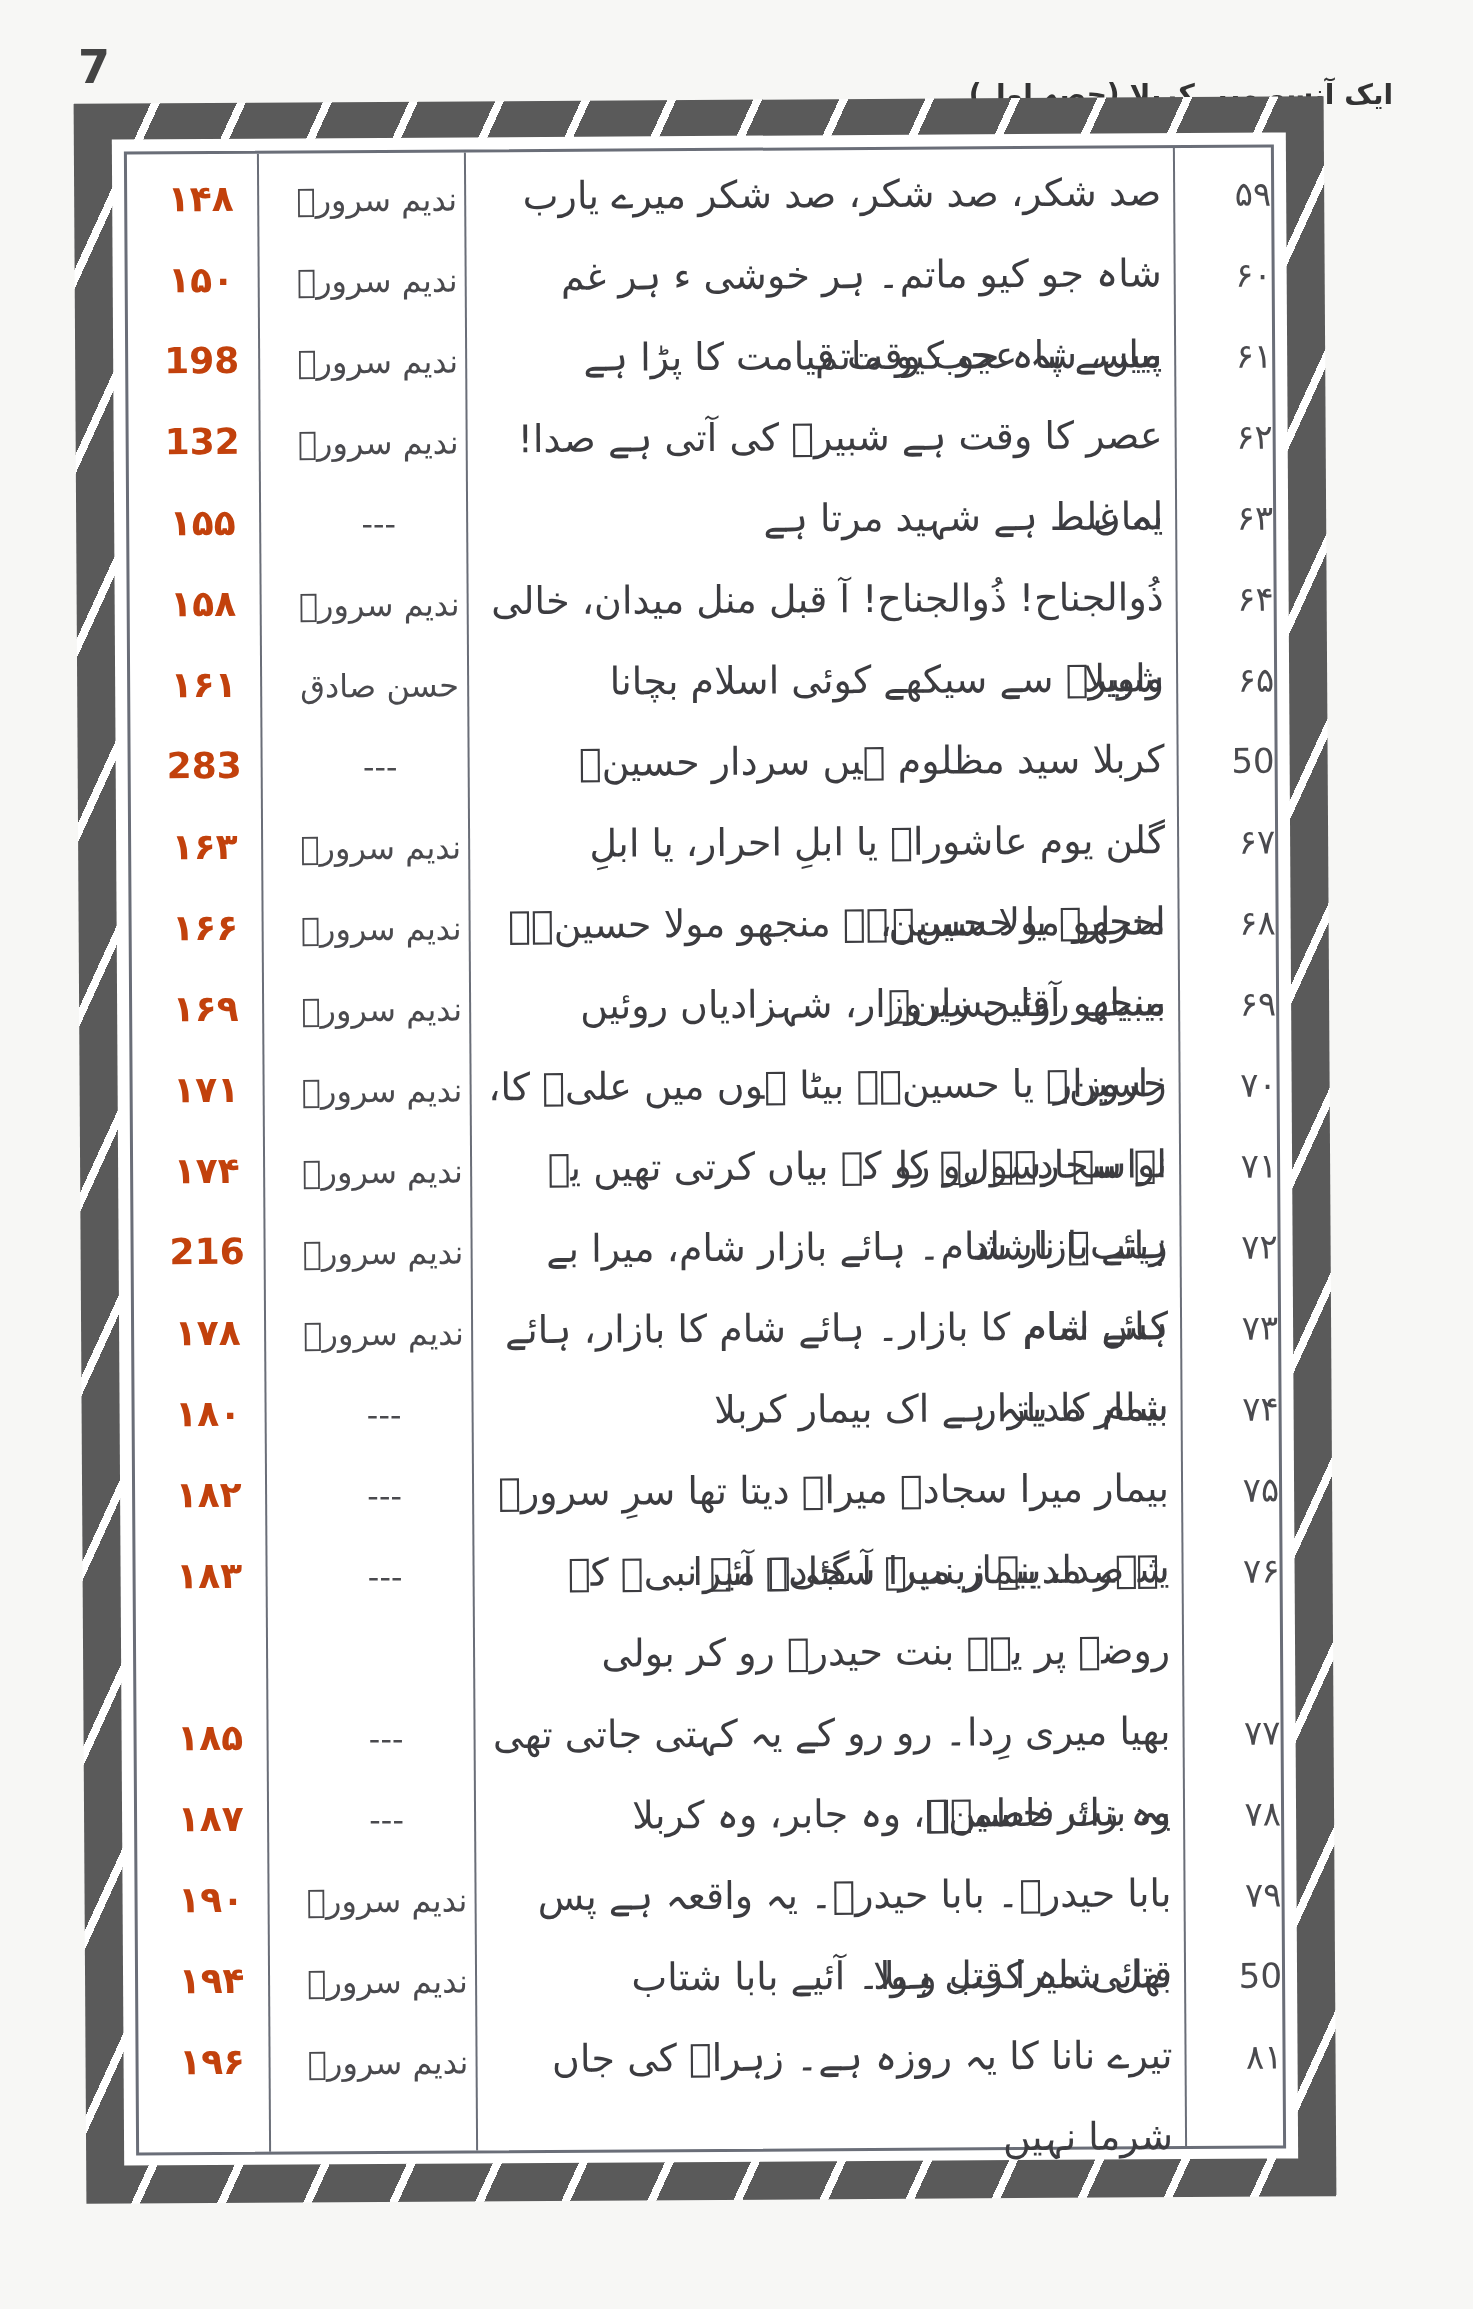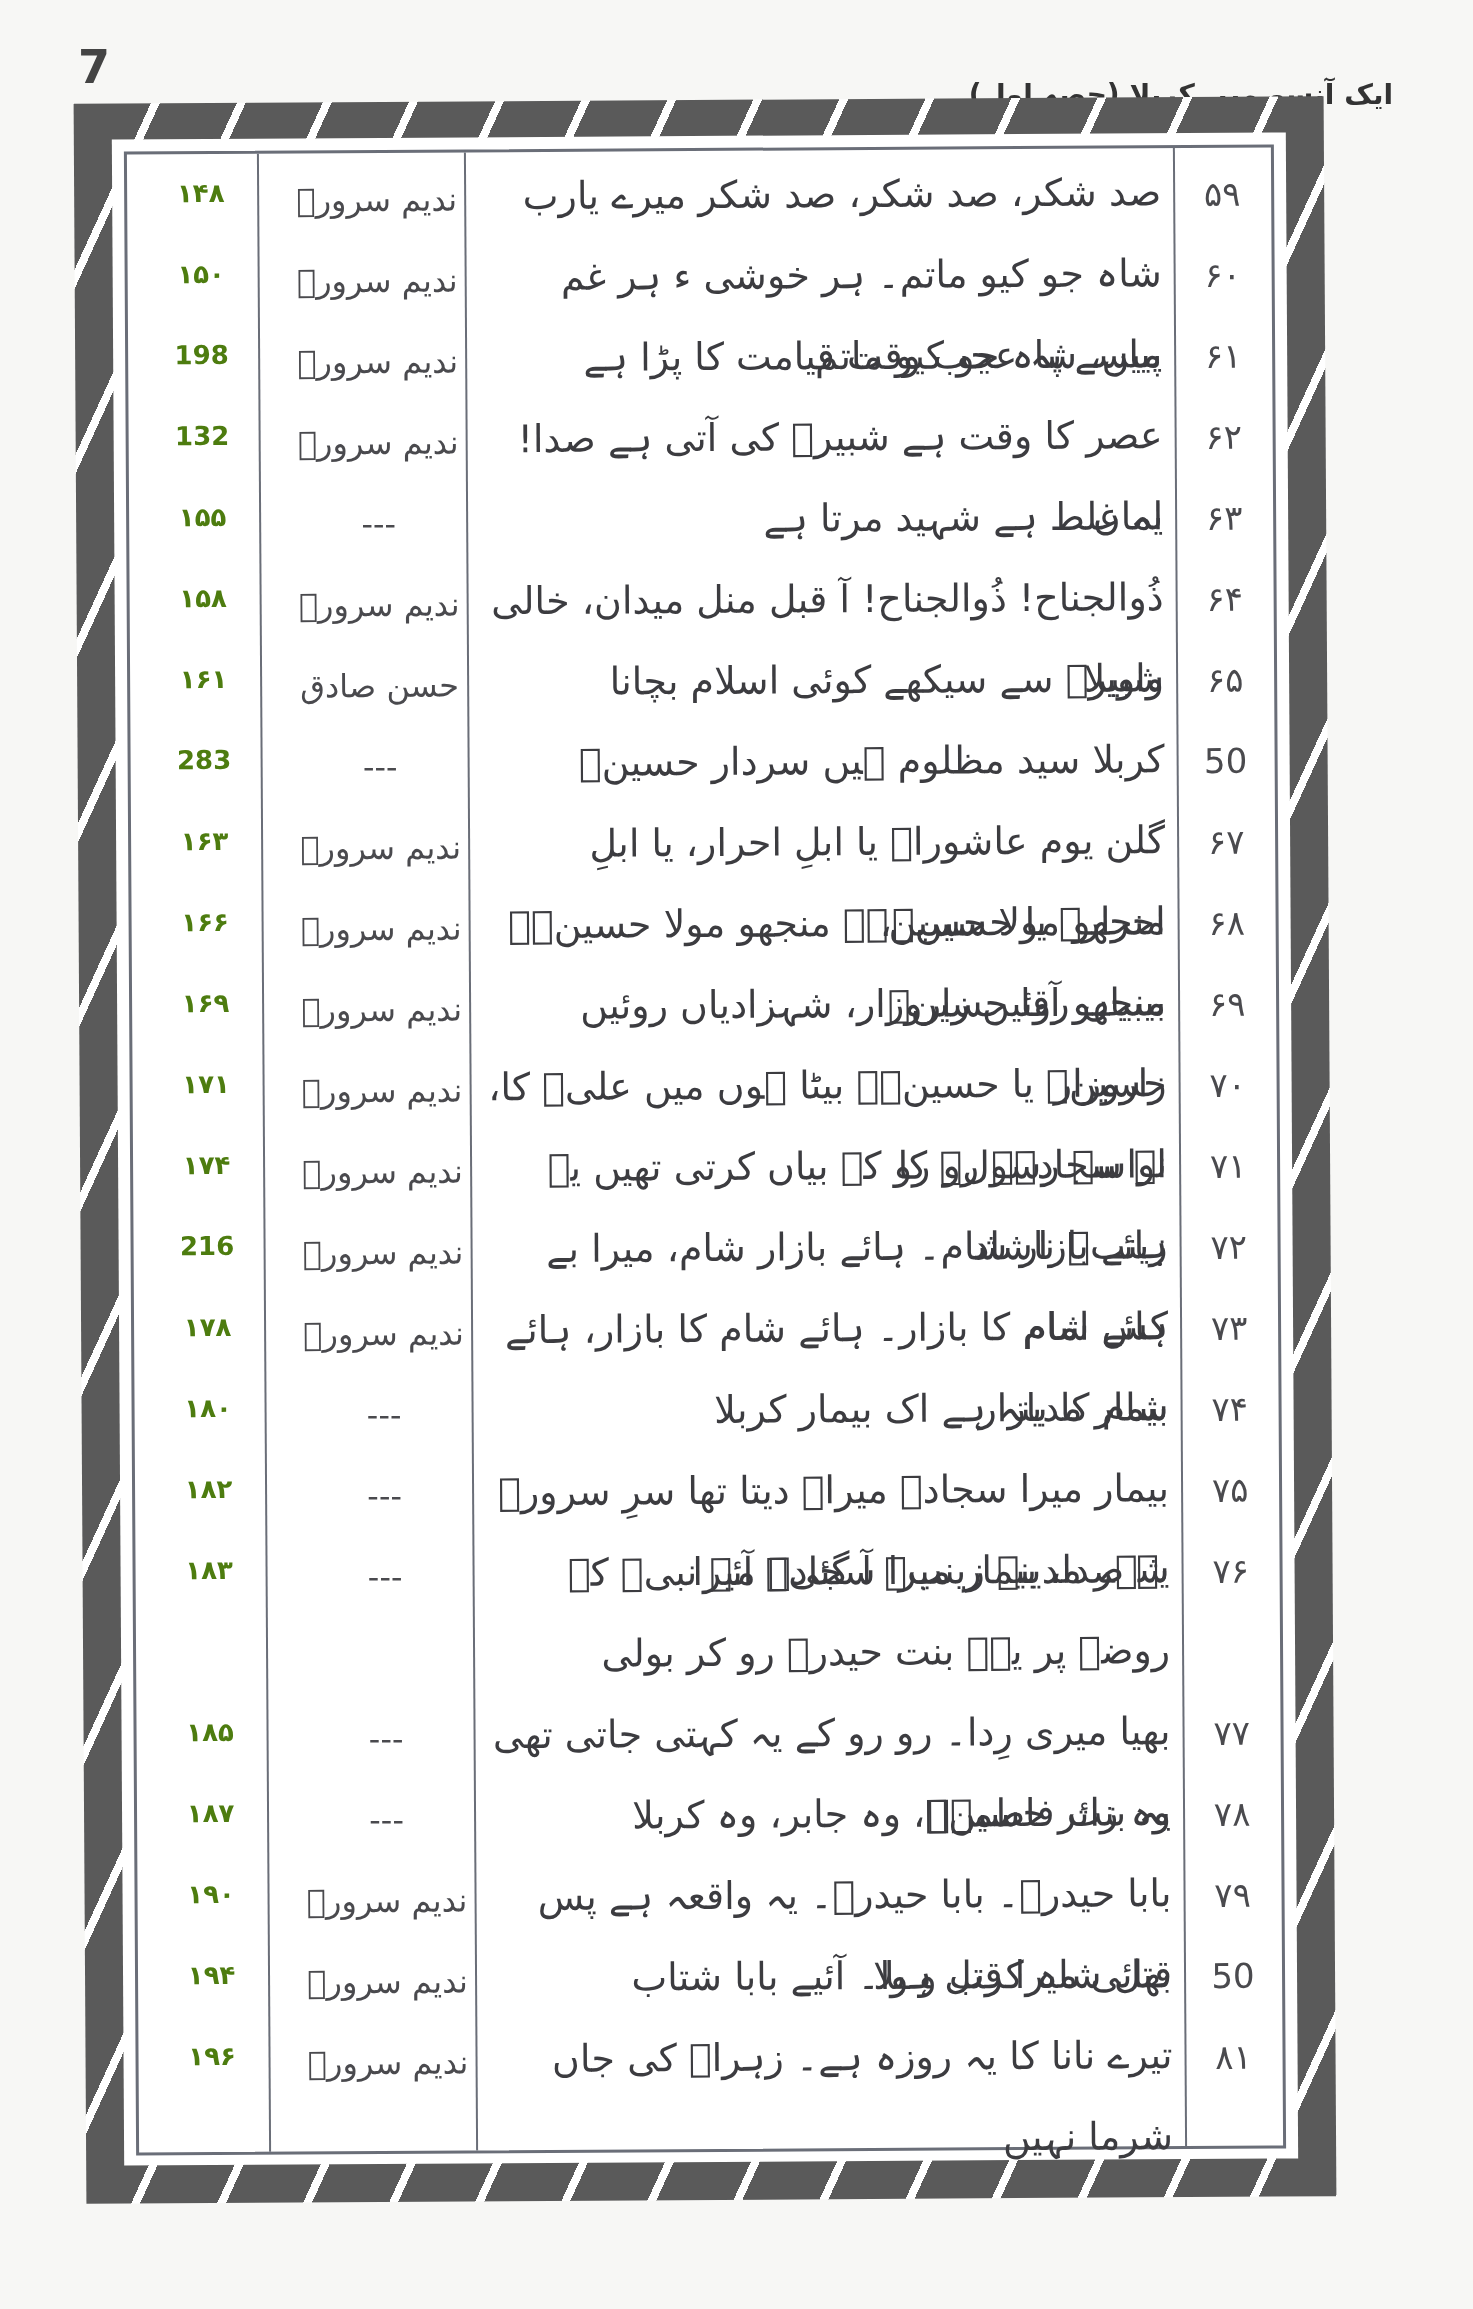--- a/index.html
+++ b/index.html
@@ -44,36 +44,36 @@
   }
   .rows {
     position: absolute; left: 0; right: 0; top: 8px;
   }
   .row {
     display: flex; flex-direction: row; align-items: flex-start;
     height: 81px;
   }
   .row.tall { height: 162px; }
   .cell-num {
-    width: 98px; text-align: center;
+    width: 98px; text-align: right;
     font-size: 34px; padding-top: 18px; color: #4a4a4e;
   }
   .cell-title {
     flex: 1; padding-right: 12px; padding-top: 14px;
     font-size: 38px; line-height: 81px; color: #3c3c40;
     white-space: normal;
     margin-top: -18px;
   }
   .cell-poet {
     width: 205px; text-align: center;
     font-size: 32px; padding-top: 20px; color: #4a4a4e;
   }
   .cell-page {
     width: 147px; text-align: center;
-    font-size: 26px; padding-top: 16px; font-weight: bold; color: #4d7c0f;
+    font-size: 36px; padding-top: 16px; font-weight: bold; color: #c2410c;
     direction: rtl;
   }
 </style>
 </head>
 <body>
 
 <div class="page-number">7</div>
 <div class="book-title">ایک آنسو میں کربلا (حصہ اول)</div>
 
 <div class="frame">

